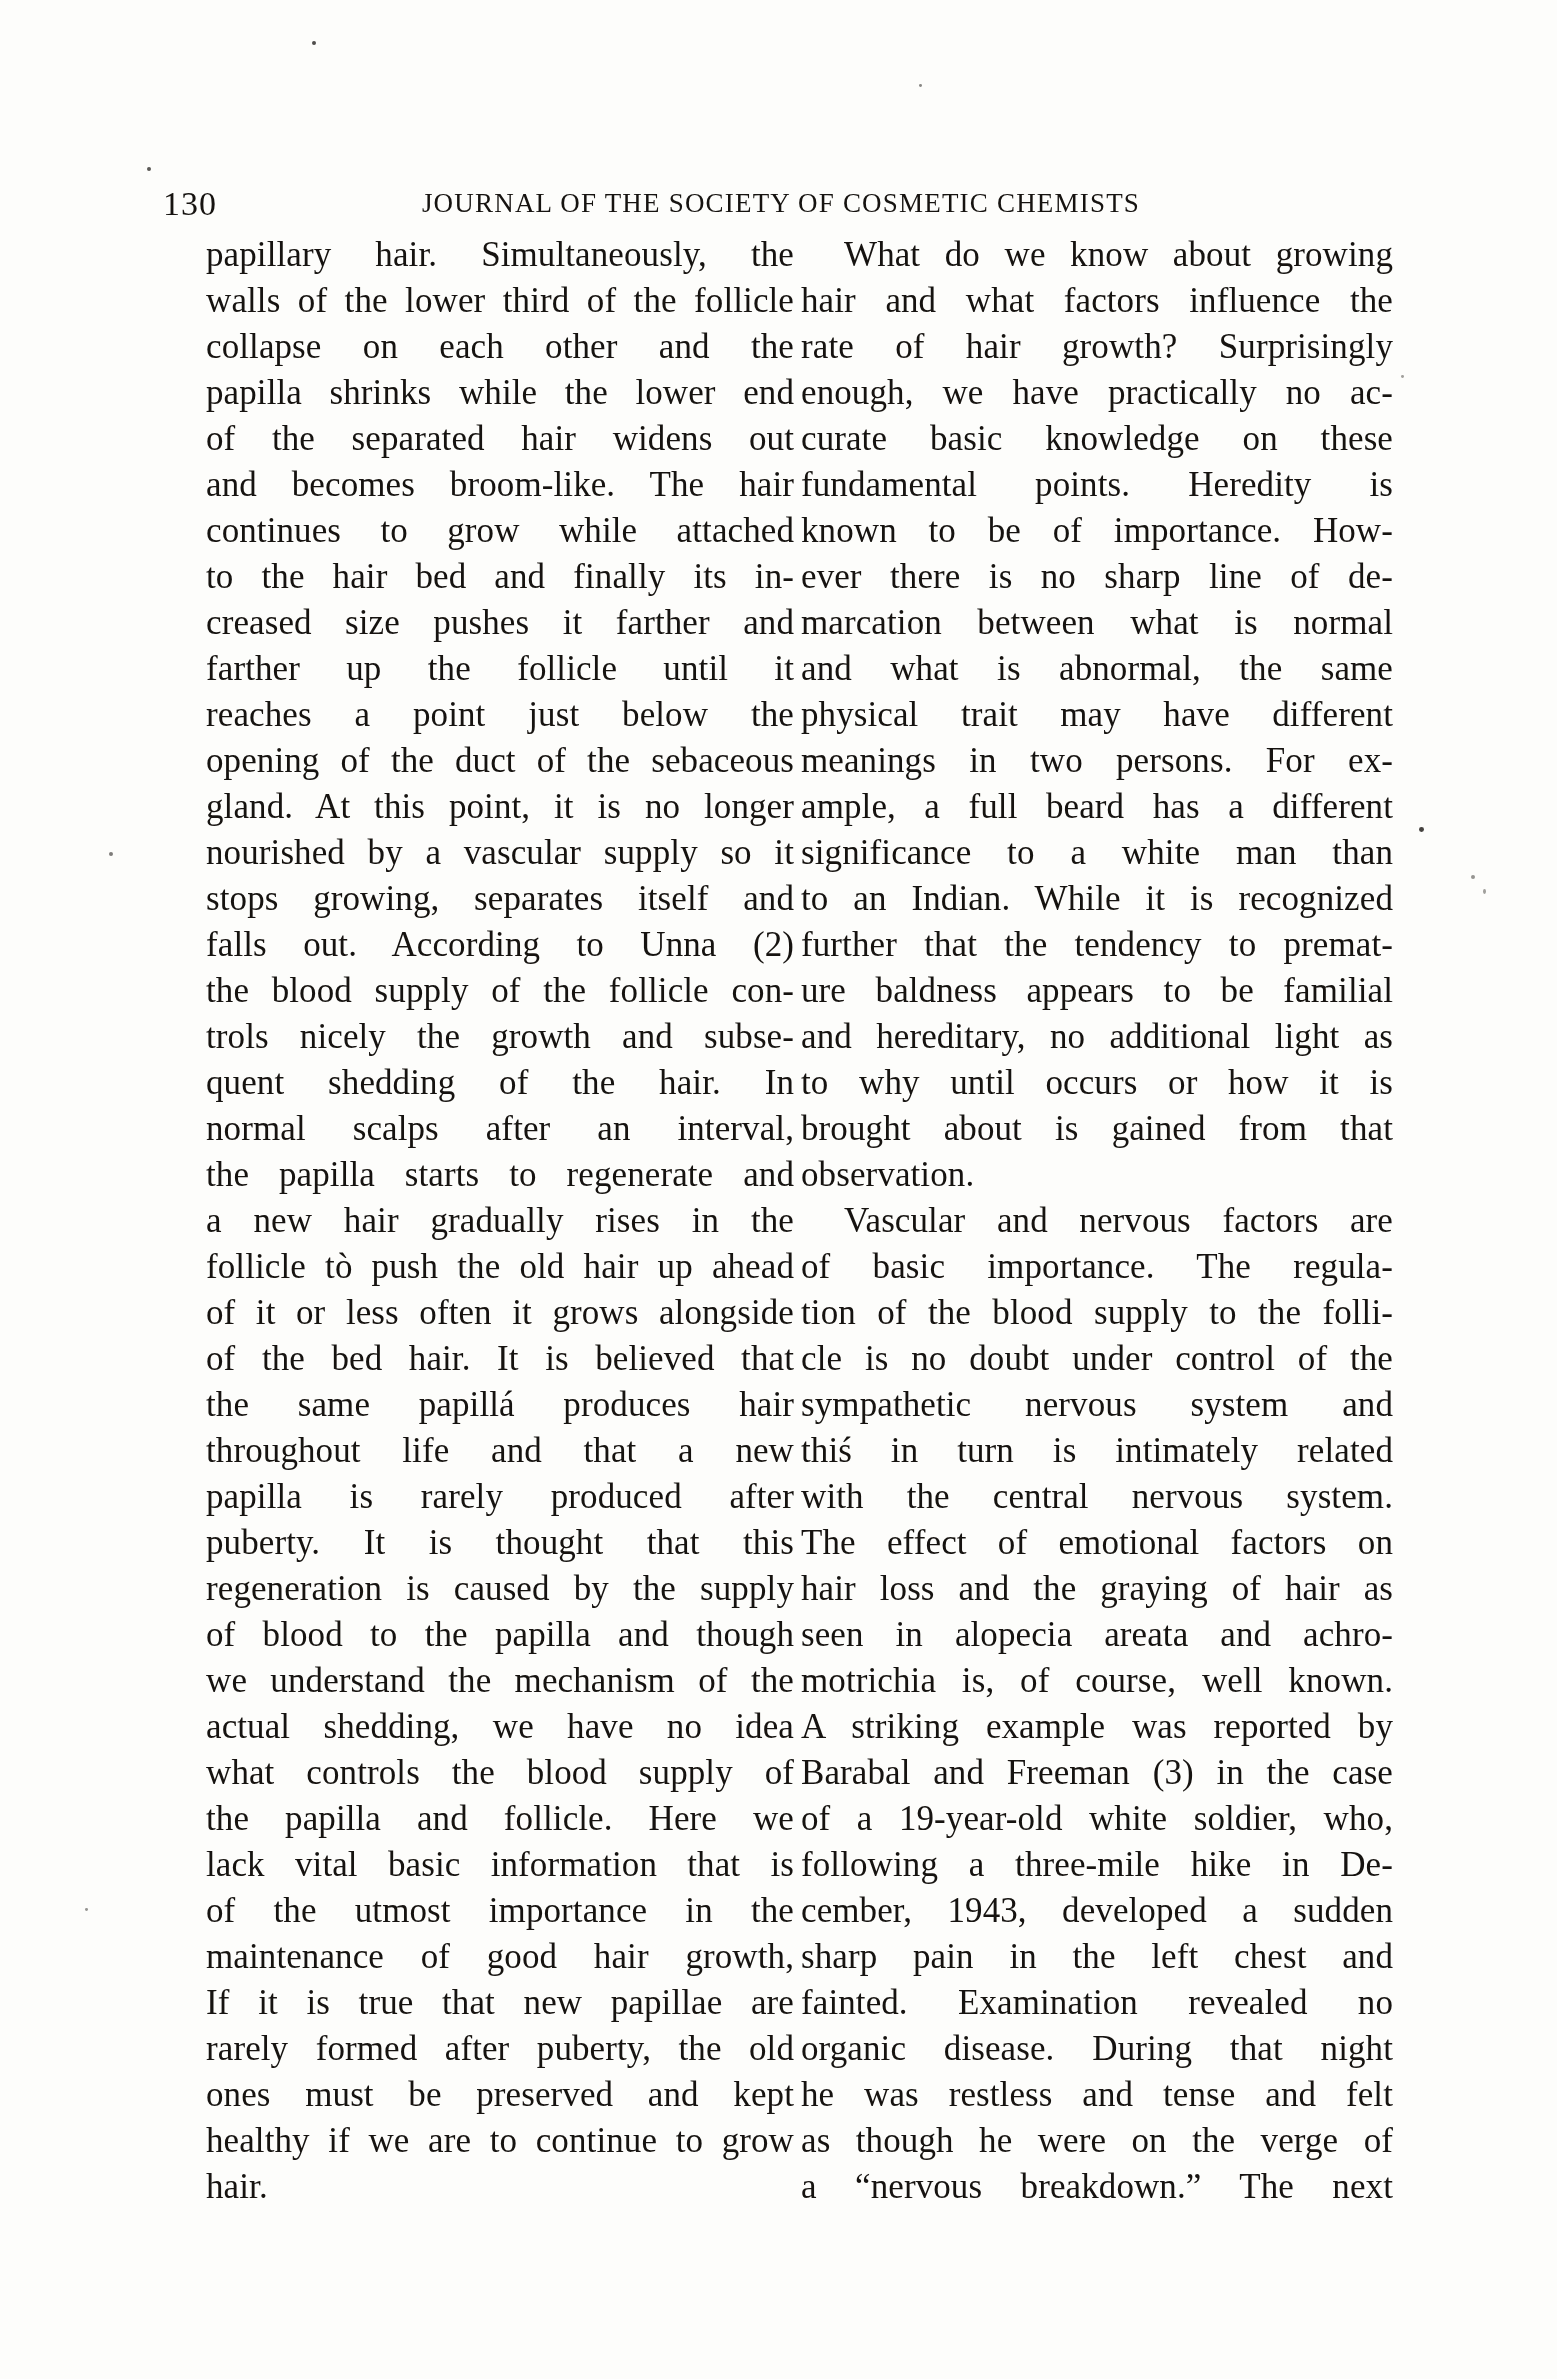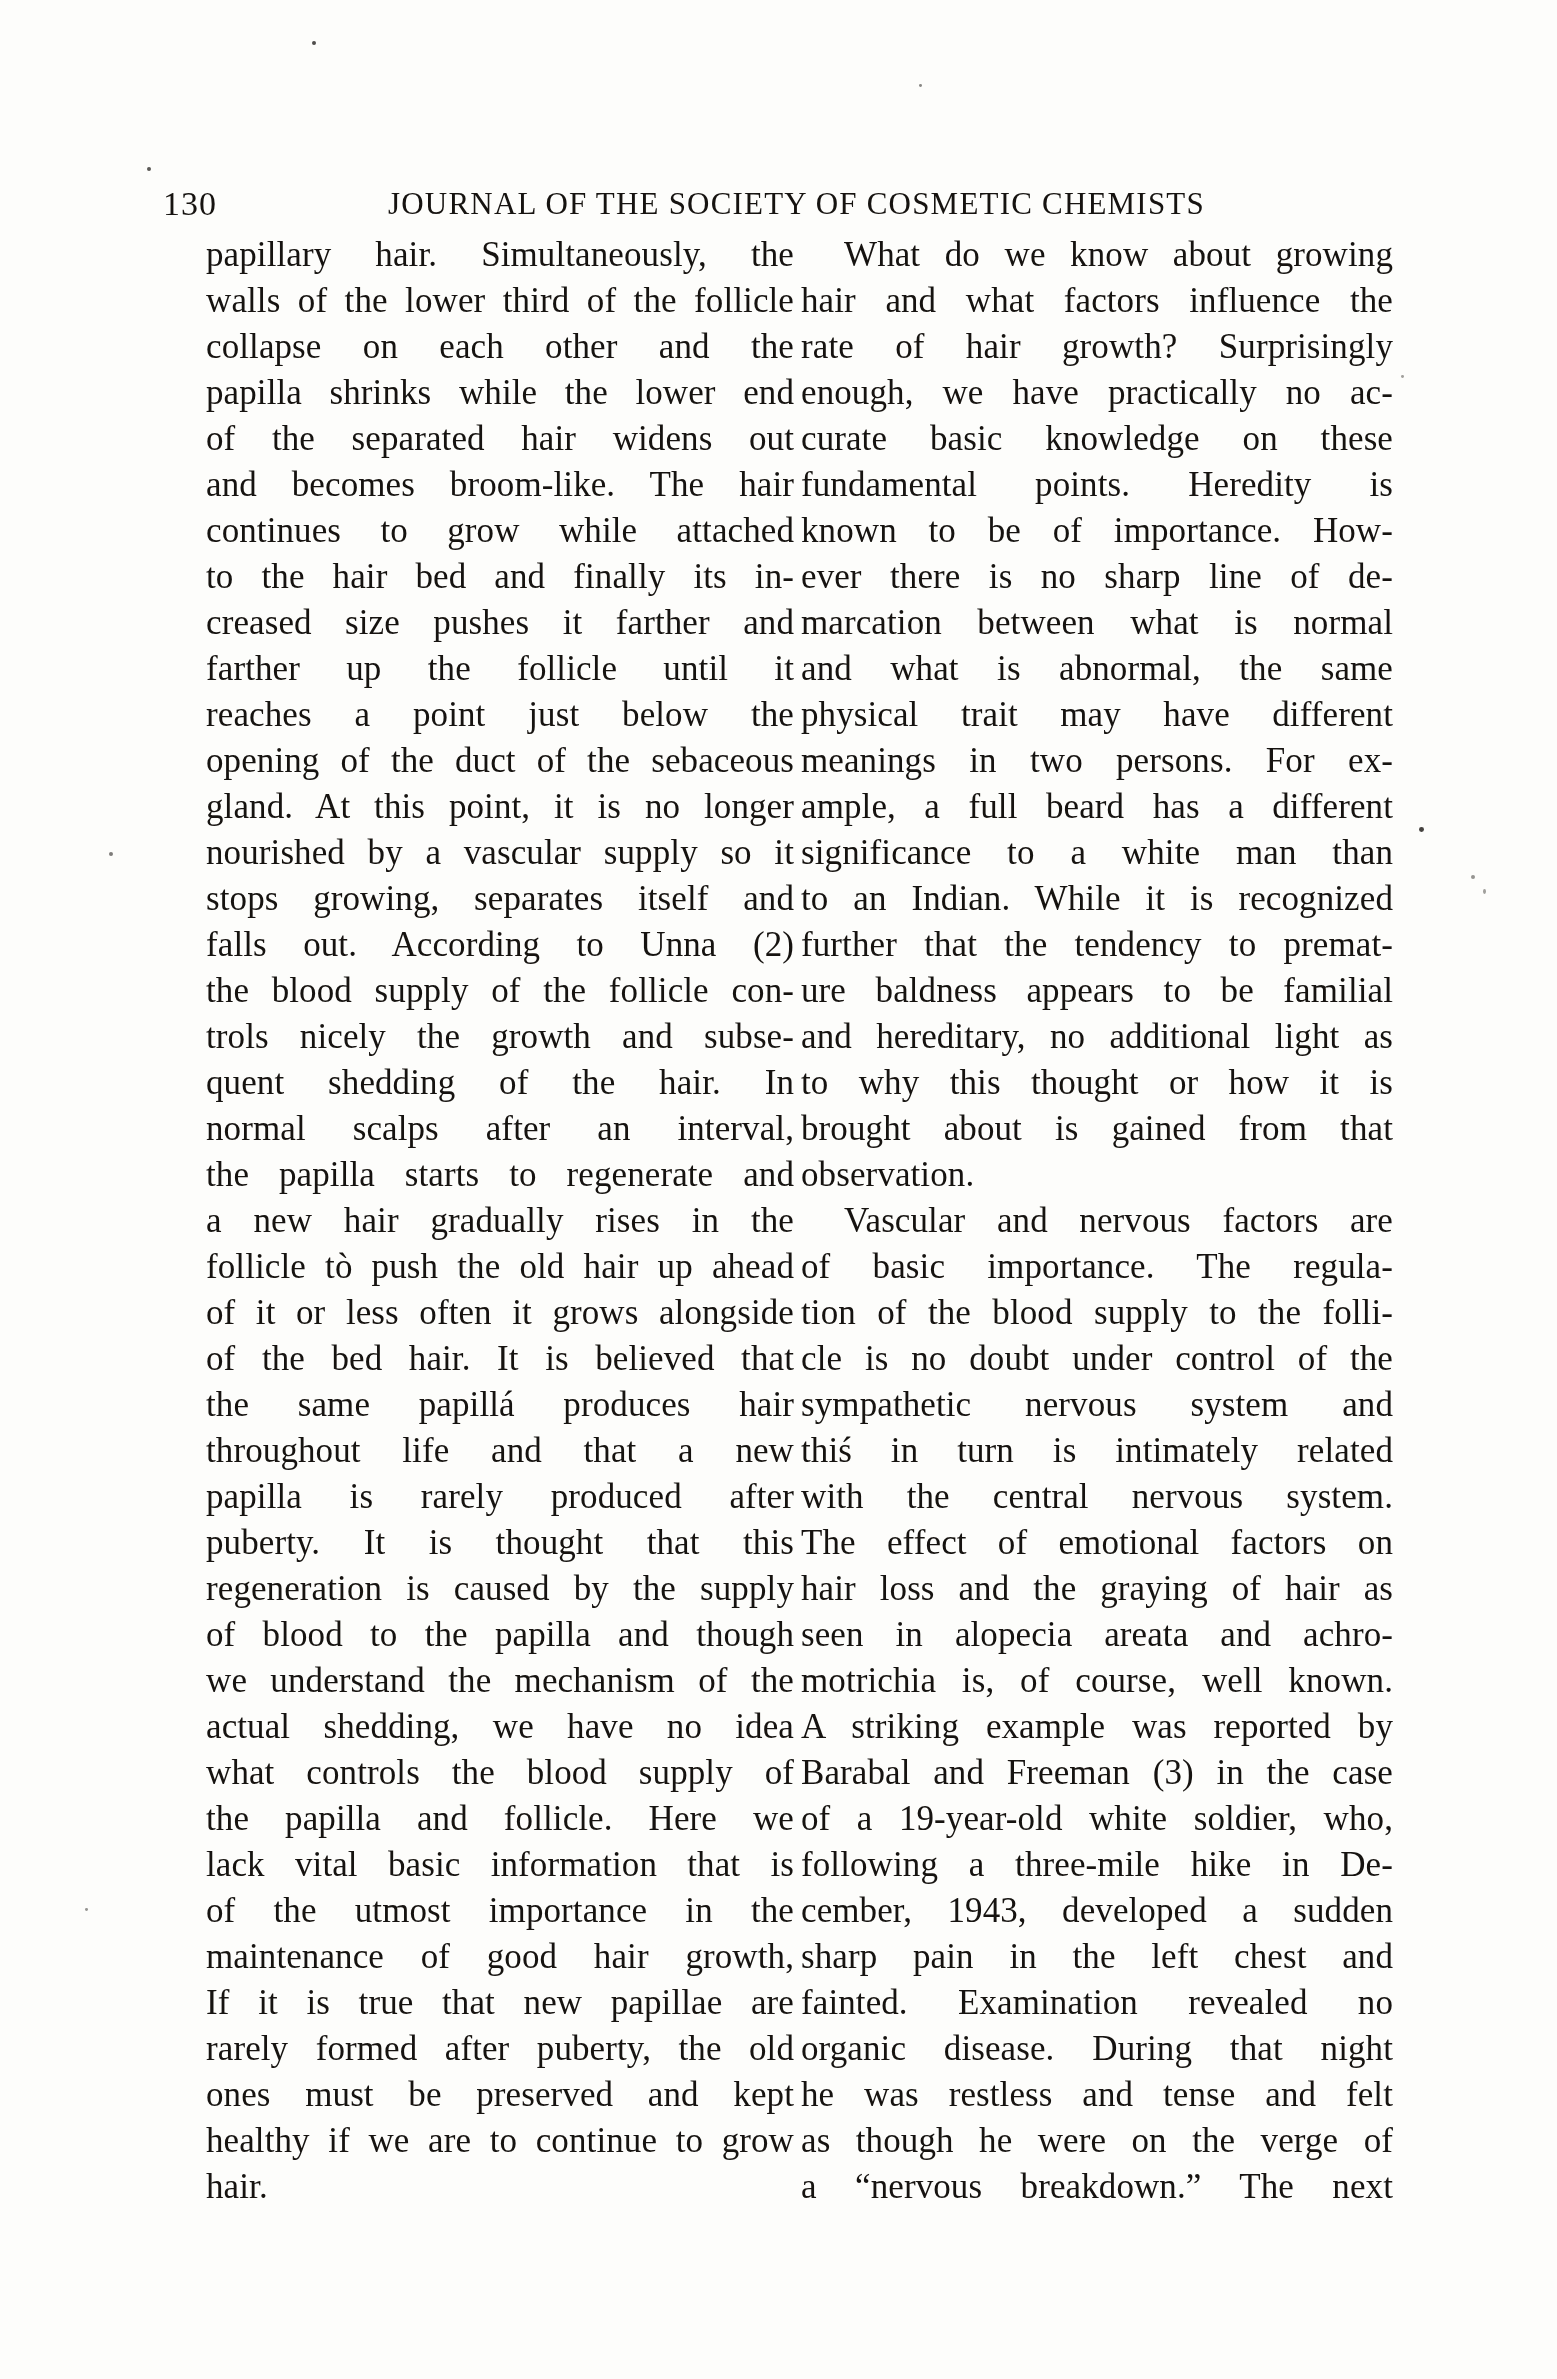--- a/index.html
+++ b/index.html
@@ -18,21 +18,21 @@
   }
   .sheet{position:absolute;inset:0;}
   .pageno{
     position:absolute;left:163px;top:186px;
     font-size:34px;line-height:35px;
     letter-spacing:1px;
   }
   .jtitle{
     position:absolute;left:388px;top:186px;width:786px;
     text-align:center;
-    font-size:31px;line-height:35px;
+    font-size:27px;line-height:35px;
     letter-spacing:1.2px;
     white-space:nowrap;
   }
   .col{
     position:absolute;top:232px;margin-left:41px;
   }
   .col-left{left:165px;width:588px;}
   .col-right{left:760px;width:592px;}
   .line{
     font-size:35px;
@@ -116,21 +116,21 @@
       <div class="line">marcation between what is normal</div>
       <div class="line">and what is abnormal, the same</div>
       <div class="line">physical trait may have different</div>
       <div class="line">meanings in two persons.  For ex-</div>
       <div class="line">ample, a full beard has a different</div>
       <div class="line">significance to a white man than</div>
       <div class="line">to an Indian.  While it is recognized</div>
       <div class="line">further that the tendency to premat-</div>
       <div class="line">ure baldness appears to be familial</div>
       <div class="line">and hereditary, no additional light as</div>
-      <div class="line">to why this thought or how it is</div>
+      <div class="line">to why until occurs or how it is</div>
       <div class="line">brought about is gained from that</div>
       <div class="line para-end">observation.</div>
       <div class="line indent">Vascular and nervous factors are</div>
       <div class="line">of basic importance.  The regula-</div>
       <div class="line">tion of the blood supply to the folli-</div>
       <div class="line">cle is no doubt under control of the</div>
       <div class="line">sympathetic nervous system and</div>
       <div class="line">thiś in turn is intimately related</div>
       <div class="line">with the central nervous system.</div>
       <div class="line">The effect of emotional factors on</div>

